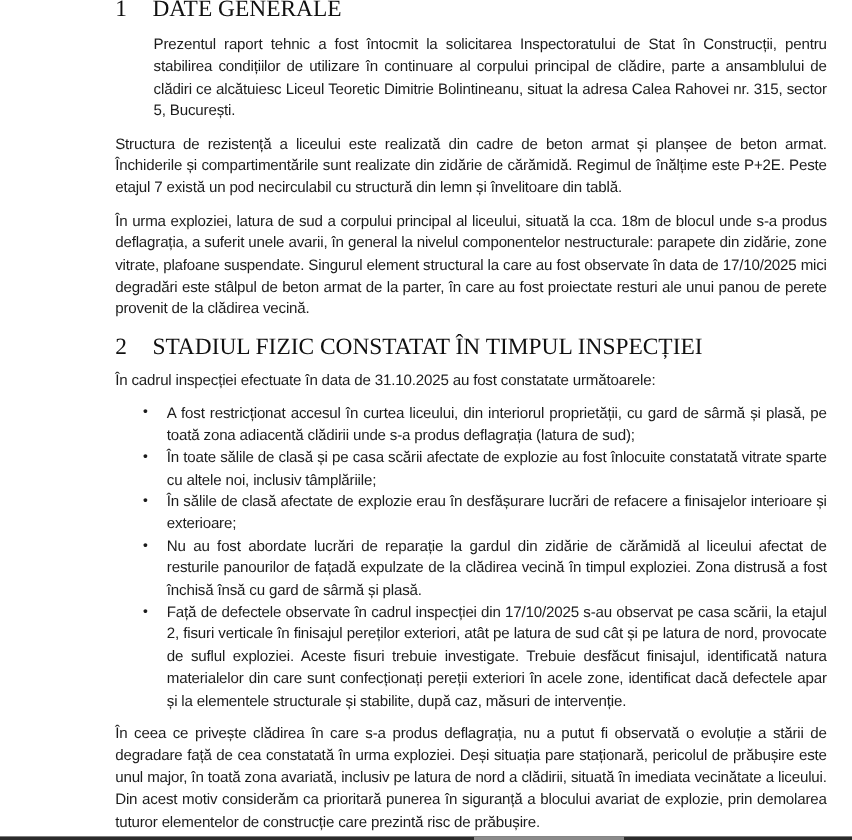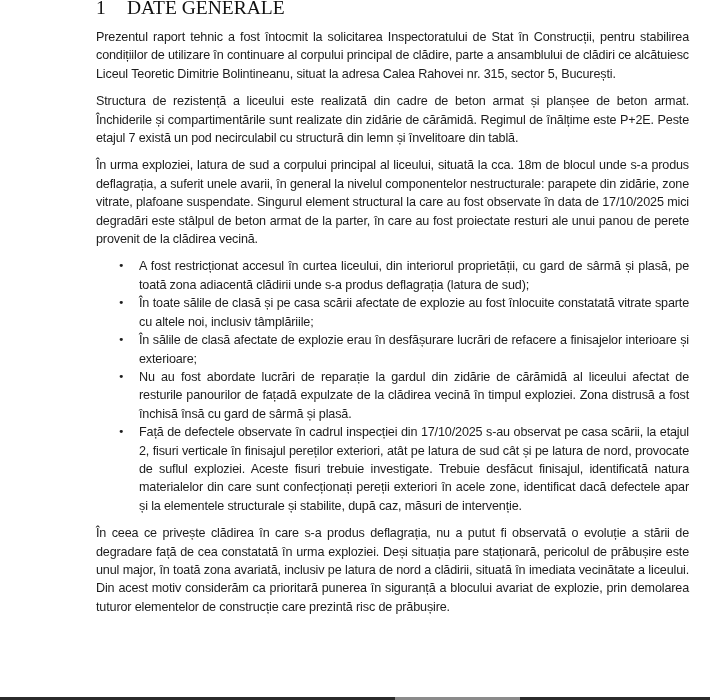--- a/index.html
+++ b/index.html
@@ -38,21 +38,21 @@
     .h2 { margin-top: 11px; }
     .para {
       font-family: "Liberation Sans", "DejaVu Sans", sans-serif;
       font-size: 12.6px;
       line-height: 18.4px;
       text-align: justify;
       margin: 0;
       color: #1c1c1c;
       letter-spacing: -0.15px;
     }
-    .p1 { margin-top: 8px; }
+    .p1 { margin-top: 8px; margin-left: 32px; }
     .gap { margin-top: 9px; }
     .list {
       list-style: none;
       margin: 9px 0 0 0;
       padding: 0;
     }
     .list li {
       position: relative;
       padding-left: 43px;
       margin: 0;
@@ -91,21 +91,25 @@
 <div class="page">
 
   <h1 class="heading h1">
     <span class="num">1</span><span>DATE GENERALE</span>
   </h1>
 
   <p class="para p1">Prezentul raport tehnic a fost întocmit la solicitarea Inspectoratului de Stat în Construcții, pentru stabilirea condițiilor de utilizare în continuare al corpului principal de clădire, parte a ansamblului de clădiri ce alcătuiesc Liceul Teoretic Dimitrie Bolintineanu, situat la adresa Calea Rahovei nr. 315, sector 5, București.</p>
   <p class="para gap">Structura de rezistență a liceului este realizată din cadre de beton armat și planșee de beton armat. Închiderile și compartimentările sunt realizate din zidărie de cărămidă. Regimul de înălțime este P+2E. Peste etajul 7 există un pod necirculabil cu structură din lemn și învelitoare din tablă.</p>
   <p class="para gap">În urma exploziei, latura de sud a corpului principal al liceului, situată la cca. 18m de blocul unde s-a produs deflagrația,  a suferit unele avarii, în general la nivelul componentelor nestructurale: parapete din zidărie, zone vitrate, plafoane suspendate. Singurul element structural la care au fost observate în data de 17/10/2025 mici degradări este stâlpul de beton armat de la parter, în care au fost proiectate resturi ale unui panou de perete provenit de la clădirea vecină.</p>
 
+  <h2 class="heading h2">
+    <span class="num">2</span><span>STADIUL FIZIC CONSTATAT ÎN TIMPUL INSPECȚIEI</span>
+  </h2>
 
+  <p class="para" style="margin-top:6px">În cadrul inspecției efectuate în data de 31.10.2025 au fost constatate următoarele:</p>
 
   <ul class="list">
     <li>
       <span class="bullet">•</span>
       <p class="para">A fost restricționat accesul în curtea liceului, din interiorul proprietății, cu gard de sârmă și plasă, pe toată zona adiacentă clădirii unde s-a produs deflagrația (latura de sud);</p>
     </li>
     <li>
       <span class="bullet">•</span>
       <p class="para">În toate sălile de clasă și pe casa scării afectate de explozie au fost înlocuite constatată vitrate sparte cu altele noi, inclusiv tâmplăriile;</p>
     </li>

